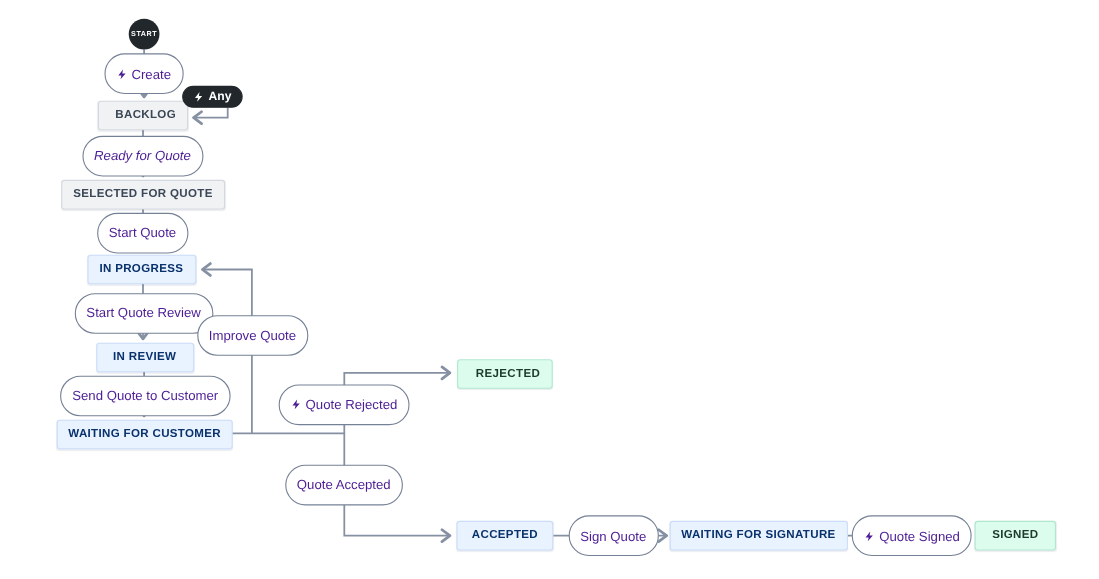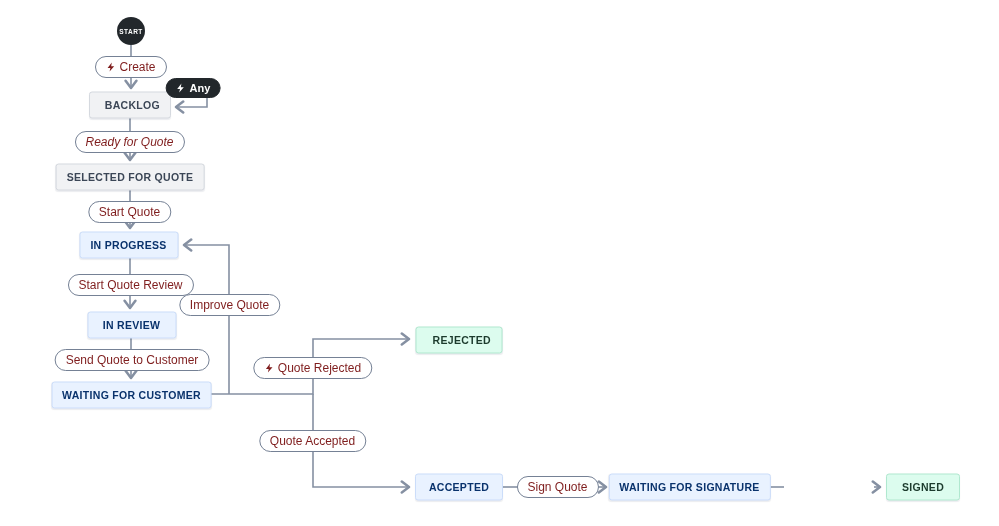--- a/index.html
+++ b/index.html
@@ -25,26 +25,26 @@
     border-radius:3px;
     font-size:10.5px;
     font-weight:bold;
     letter-spacing:.3px;
     box-shadow:0 1px 1px rgba(9,30,66,.08);
   }
   .status.todo{background:#F1F2F4;border:1px solid #D5D9DF;color:#3B4656;justify-content:flex-end;}
   .status.inprogress{background:#E9F2FF;border:1px solid #CBDDFA;color:#09326C;}
   .status.done{background:#DCFCEE;border:1px solid #B0E8CF;color:#1C3B2D;}
   .pill{
-    height:22px;
+    height:37px;
     padding:0 10px;
     border-radius:999px;
     background:#ffffff;
     border:1.5px solid #758195;
-    color:#7f1d1d;
+    color:#4c1d95;
     font-size:12px;
     gap:4px;
   }
   .pill.dark{
     background:#22272B;border:1.5px solid #22272B;color:#ffffff;
     height:20px;font-size:11px;font-weight:bold;padding:0 9px;
   }
   .bolt-icon{flex:0 0 auto;display:block;}
   .start-node{
     width:28px;height:28px;border-radius:50%;
@@ -143,13 +143,19 @@
         <path d="M5.8 0.6 L1.6 6.1 L4.4 6.1 L3.6 9.6 L8.2 4.3 L5.2 4.3 Z" fill="currentColor"></path>
       </svg>
       <span>Quote Rejected</span>
     </div>
     <div class="node pill" style="left: 312.5px; top: 440.5px;">
       <span>Quote Accepted</span>
     </div>
     <div class="node pill" style="left: 557.5px; top: 487px;">
       <span>Sign Quote</span>
     </div>
+    <div class="node pill" style="left: 829px; top: 487px;">
+      <svg width="10" height="10" viewBox="0 0 10 10" class="bolt-icon">
+        <path d="M5.8 0.6 L1.6 6.1 L4.4 6.1 L3.6 9.6 L8.2 4.3 L5.2 4.3 Z" fill="currentColor"></path>
+      </svg>
+      <span>Quote Signed</span>
+    </div>
   </div>
 
 </body></html>

